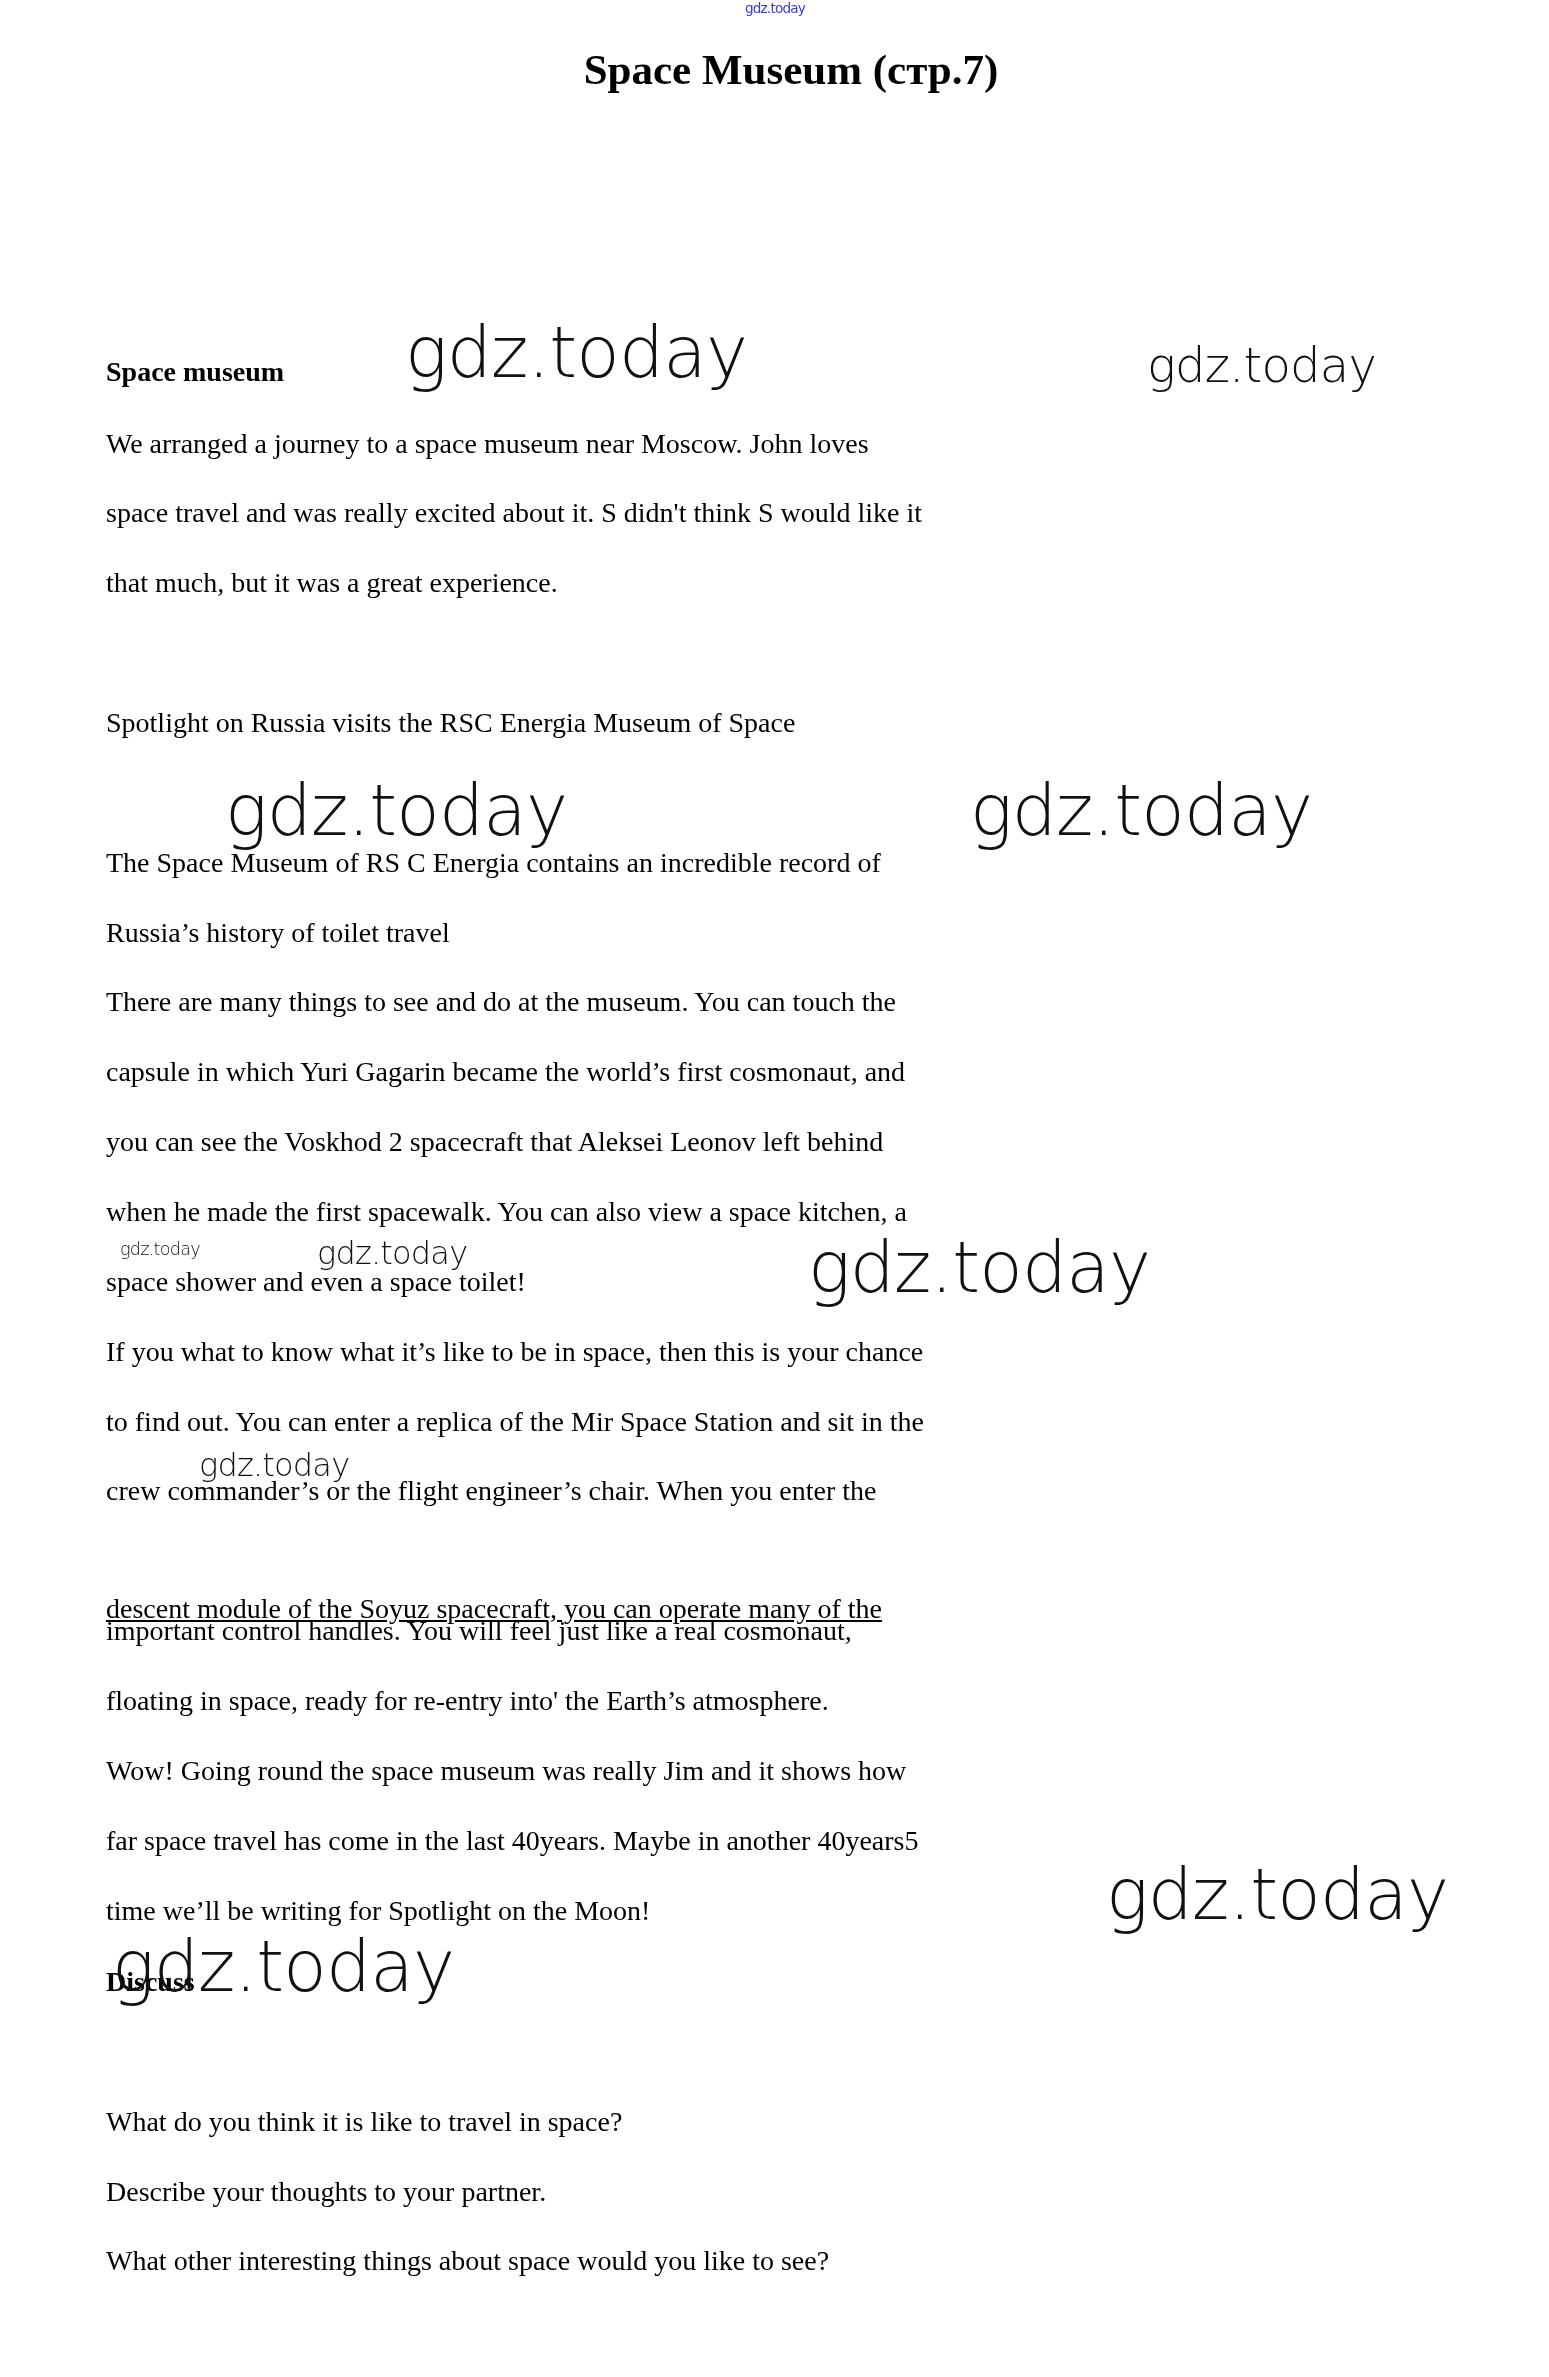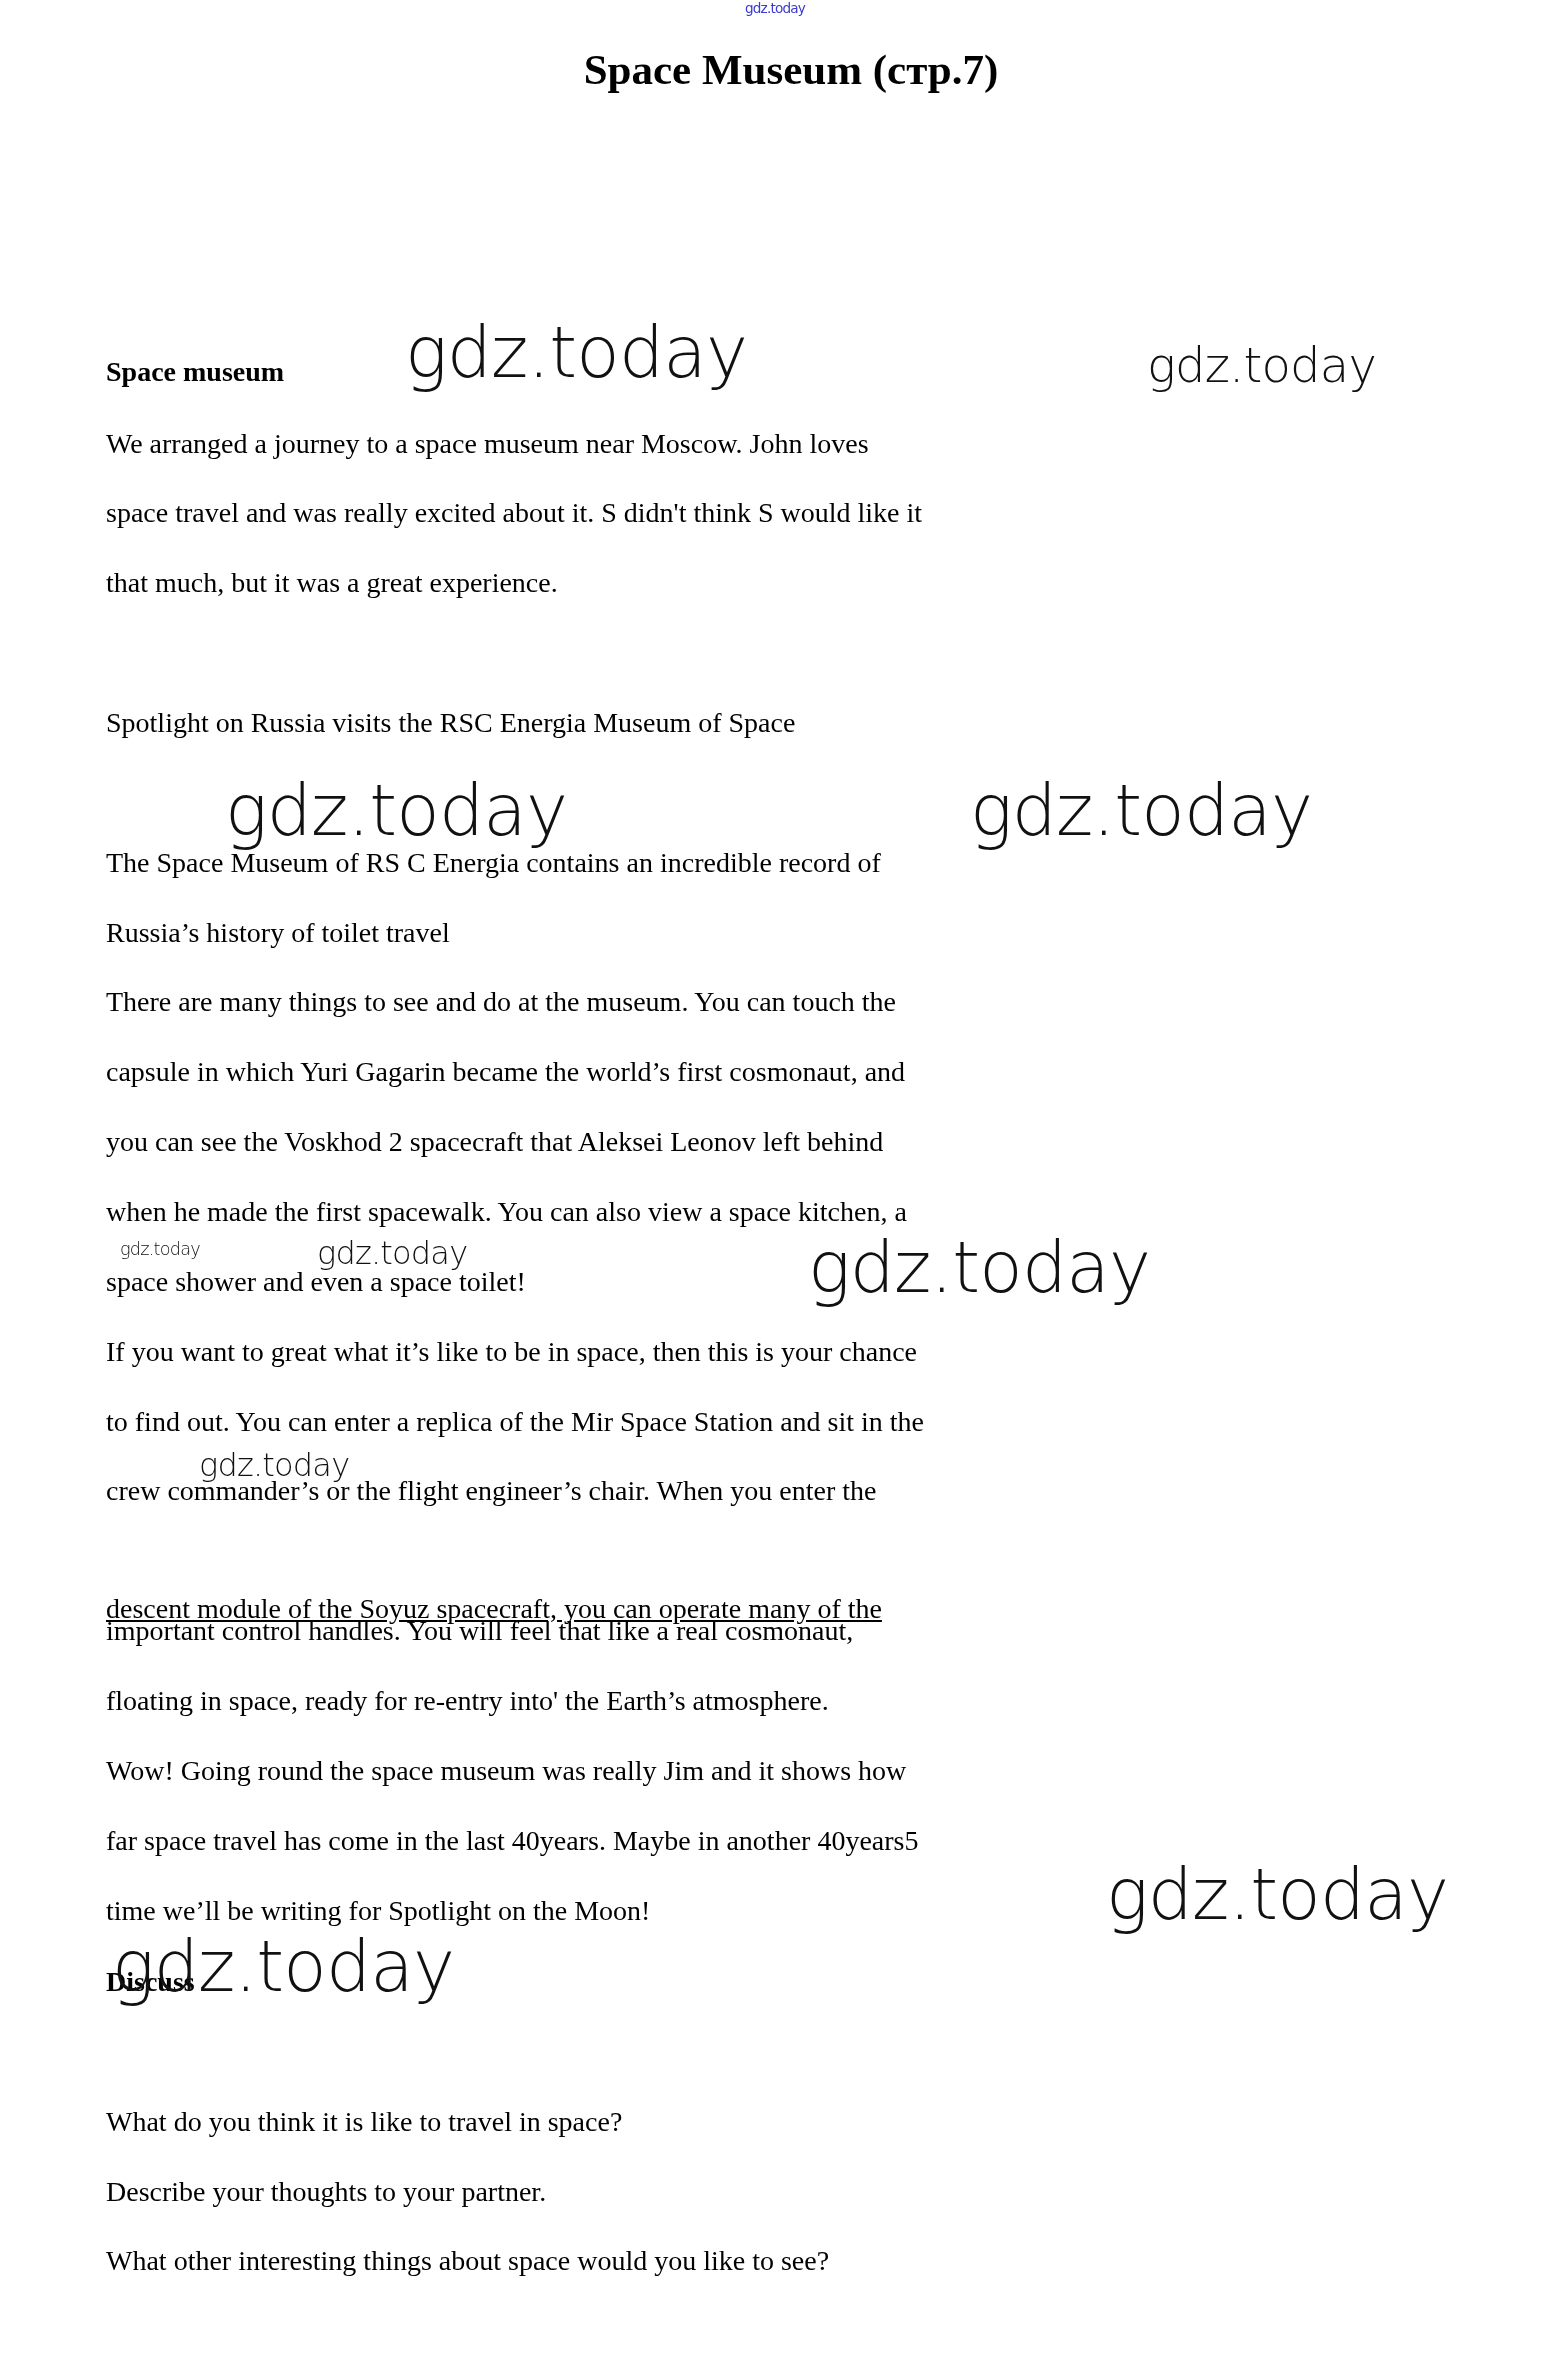--- a/index.html
+++ b/index.html
@@ -30,25 +30,25 @@
 <div class="line" style="top:569px;">that much, but it was a great experience.</div>
 
 <div class="line" style="top:709px;">Spotlight on Russia visits the RSC Energia Museum of Space</div>
 <div class="line" style="top:849px;">The Space Museum of RS C Energia contains an incredible record of</div>
 <div class="line" style="top:919px;">Russia’s history of toilet travel</div>
 <div class="line" style="top:988px;">There are many things to see and do at the museum. You can touch the</div>
 <div class="line" style="top:1058px;">capsule in which Yuri Gagarin became the world’s first cosmonaut, and</div>
 <div class="line" style="top:1128px;">you can see the Voskhod 2 spacecraft that Aleksei Leonov left behind</div>
 <div class="line" style="top:1198px;">when he made the first spacewalk. You can also view a space kitchen, a</div>
 <div class="line" style="top:1268px;">space shower and even a space toilet!</div>
-<div class="line" style="top:1338px;">If you want to great what it’s like to be in space, then this is your chance</div>
+<div class="line" style="top:1338px;">If you what to know what it’s like to be in space, then this is your chance</div>
 <div class="line" style="top:1408px;">to find out. You can enter a replica of the Mir Space Station and sit in the</div>
 <div class="line" style="top:1477px;">crew commander’s or the flight engineer’s chair. When you enter the</div>
 <div class="line" style="top:1595px;text-decoration:underline;">descent module of the Soyuz spacecraft, you can operate many of the</div>
-<div class="line" style="top:1617px;">important control handles. You will feel that like a real cosmonaut,</div>
+<div class="line" style="top:1617px;">important control handles. You will feel just like a real cosmonaut,</div>
 <div class="line" style="top:1687px;">floating in space, ready for re-entry into' the Earth’s atmosphere.</div>
 <div class="line" style="top:1757px;">Wow! Going round the space museum was really Jim and it shows how</div>
 <div class="line" style="top:1827px;">far space travel has come in the last 40years. Maybe in another 40years5</div>
 <div class="line" style="top:1897px;">time we’ll be writing for Spotlight on the Moon!</div>
 
 <div class="line bold" style="top:1968px;">Discuss</div>
 <div class="line" style="top:2108px;">What do you think it is like to travel in space?</div>
 <div class="line" style="top:2178px;">Describe your thoughts to your partner.</div>
 <div class="line" style="top:2247px;">What other interesting things about space would you like to see?</div>
 

